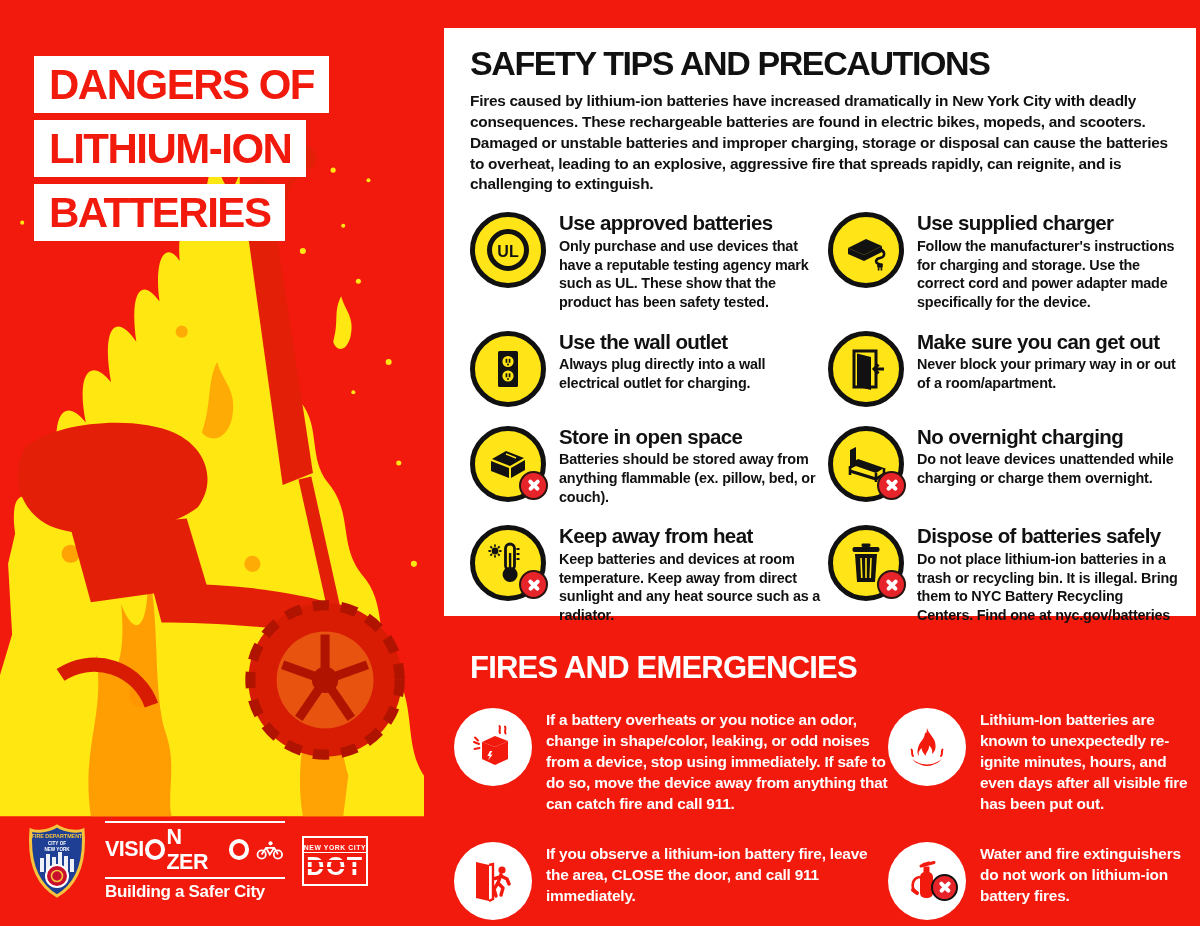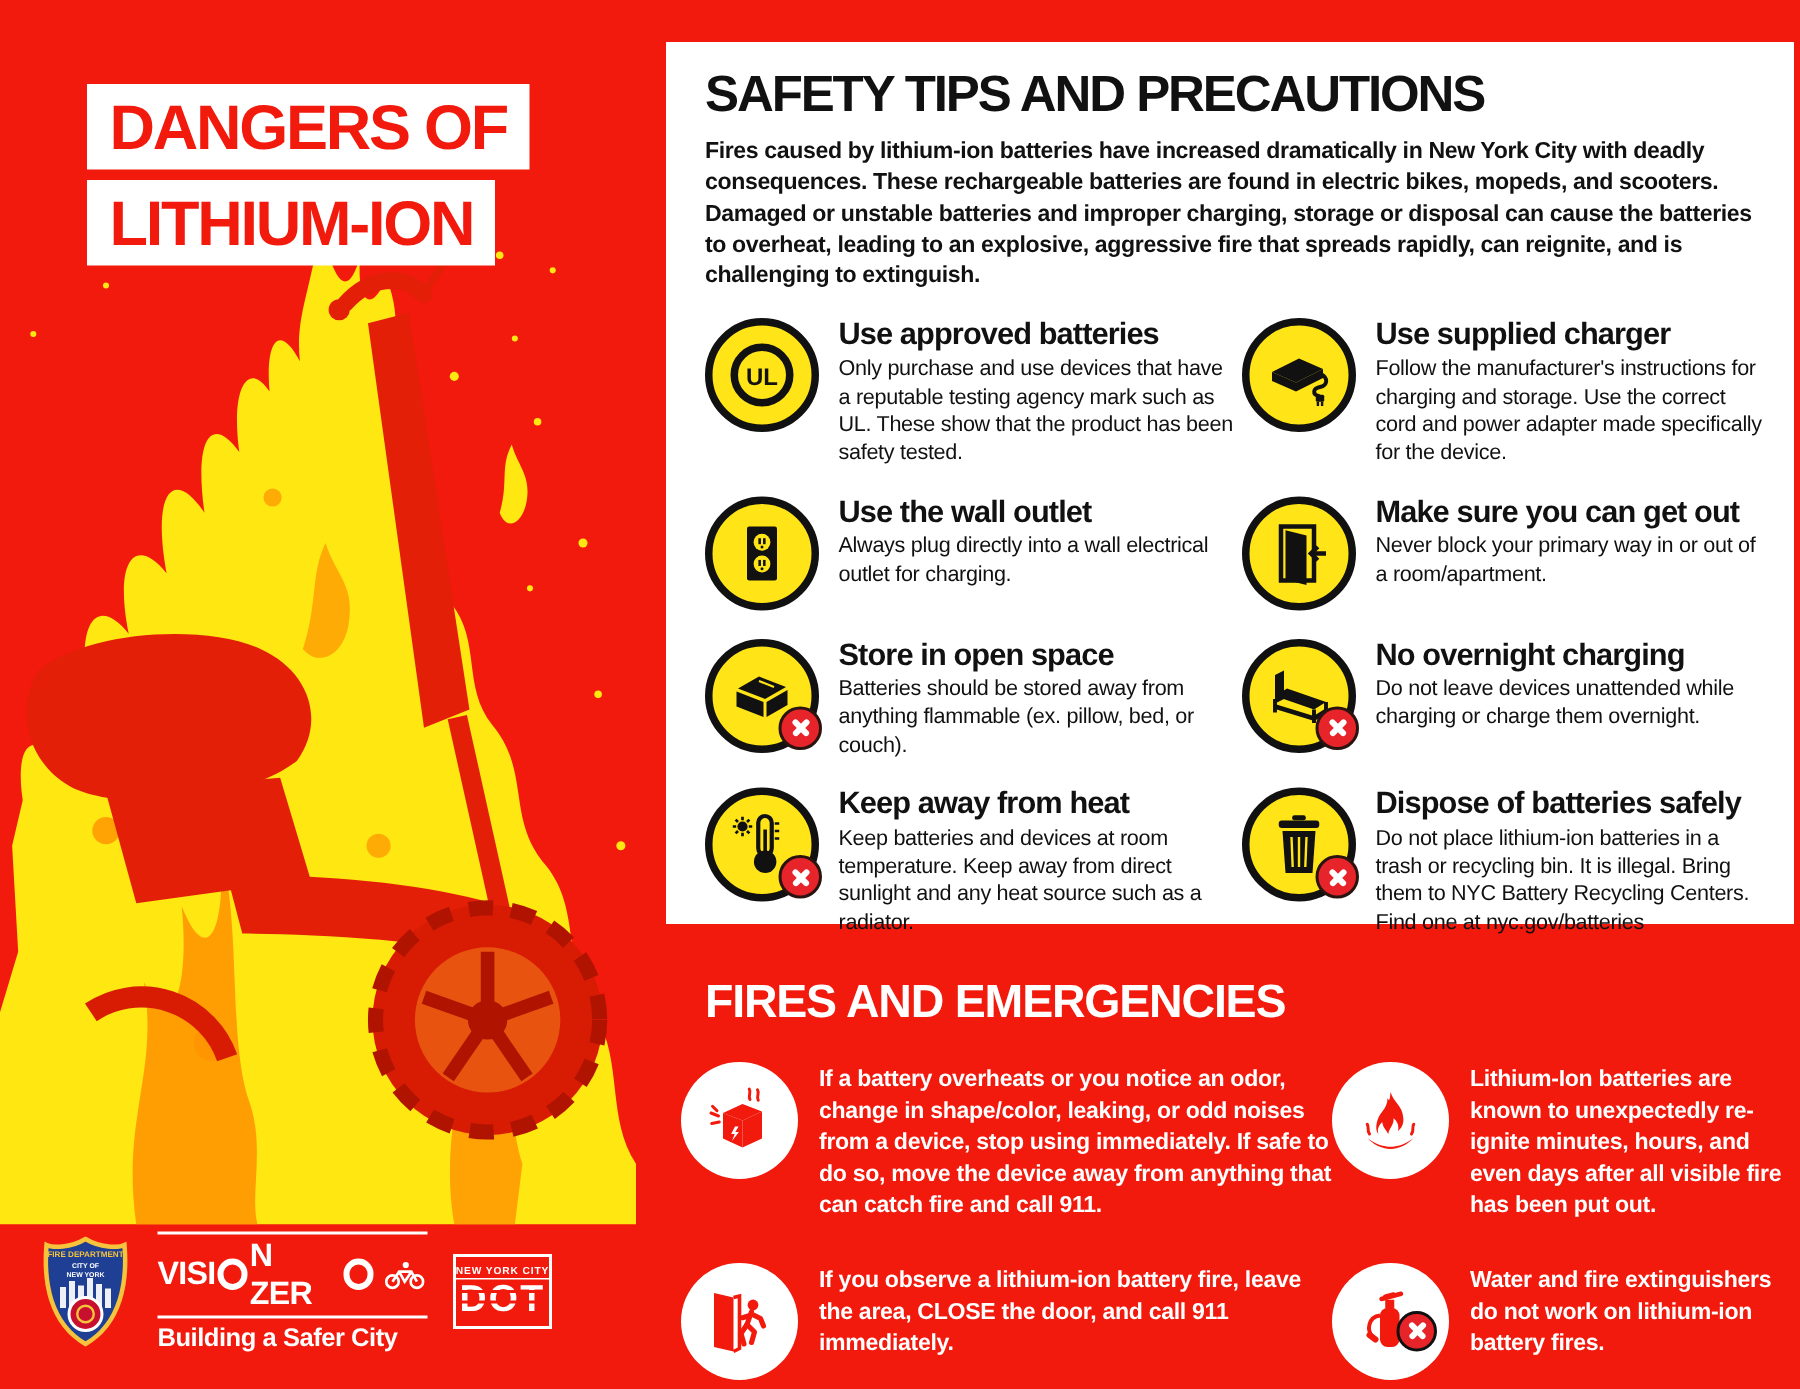--- a/index.html
+++ b/index.html
@@ -2,21 +2,21 @@
 <html><head>
 <meta charset="utf-8">
 <style>
   html,body{margin:0;padding:0;background:#ffffff;}
   body{font-family:"Liberation Sans",sans-serif;}
   .poster{position:relative;width:1200px;height:926px;overflow:hidden;background:#ffffff;}
 
   
   .left-panel{position:absolute;left:0;top:0;width:428px;height:926px;background:#F2190D;overflow:hidden;}
   .fire-art{position:absolute;left:0;top:126px;width:424px;height:694px;}
-  .title-block{position:absolute;left:34px;top:56px;margin-left:24px;}
+  .title-block{position:absolute;left:34px;top:56px;}
   .title-line{display:table;background:#ffffff;color:#F2190D;font-weight:700;font-size:42px;line-height:1;
     letter-spacing:-1.5px;padding:8px 15px 7px;margin-bottom:7px;white-space:nowrap;}
   .logo-row{position:absolute;left:26px;bottom:24px;display:flex;align-items:center;gap:17px;margin-top:36px;}
   .vz{color:#fff;width:180px;}
   .vz-rule{height:2.5px;background:#fff;}
   .vz-title{display:flex;align-items:center;font-size:21.5px;font-weight:700;letter-spacing:-0.5px;line-height:1.15;padding:2px 0;}
   .vz-o{display:inline-block;width:13px;height:13px;border:4px solid #fff;border-radius:50%;background:#F2190D;margin:0 1px;}
   .vz-bike{margin-left:5px;}
   .vz-sub{font-size:17px;font-weight:700;letter-spacing:-0.3px;margin-top:3px;white-space:nowrap;}
   .dot-box{width:66px;height:50px;border:2.5px solid #fff;color:#fff;display:flex;flex-direction:column;align-items:center;
@@ -30,21 +30,21 @@
   .right-panel{position:absolute;left:428px;top:0;width:772px;height:926px;background:#F2190D;}
   .safety-card{position:absolute;left:16px;top:28px;width:752px;height:588px;background:#ffffff;box-sizing:border-box;
     padding:18px 26px;color:#111;}
   .card-title{font-size:34px;font-weight:700;letter-spacing:-1.4px;line-height:1.05;margin:0;}
   .intro{font-size:15.4px;font-weight:700;line-height:1.36;letter-spacing:-0.25px;margin:9px 0 0;width:714px;}
   .tips{display:grid;grid-template-columns:352px 352px;column-gap:6px;row-gap:19px;margin-top:17px;}
   .tip{display:flex;gap:13px;}
   .tip-icon{flex:none;width:66px;height:66px;border-radius:50%;background:#FFE417;border:5px solid #111;
     display:flex;align-items:center;justify-content:center;position:relative;}
   .tip-h{font-size:20.5px;font-weight:700;letter-spacing:-0.6px;margin:0 0 3px;line-height:1.05;white-space:nowrap;}
-  .tip-p{font-size:14.4px;font-weight:400;line-height:1.3;letter-spacing:-0.2px;margin:0;}
+  .tip-p{font-size:14.4px;font-weight:700;line-height:1.3;letter-spacing:-0.2px;margin:0;}
   .xbadge{position:absolute;right:-7px;bottom:-3px;width:25px;height:25px;border-radius:50%;background:#E8242B;border:2px solid #2a1410;}
   .xbadge::before,.xbadge::after{content:"";position:absolute;left:50%;top:50%;width:14px;height:3.6px;border-radius:2px;
     background:#fff;transform:translate(-50%,-50%) rotate(45deg);}
   .xbadge::after{transform:translate(-50%,-50%) rotate(-45deg);}
   .xbadge.on-ext{right:8px;top:32px;bottom:auto;width:23px;height:23px;border-color:#111;}
 
   .fires-title{position:absolute;left:26px;top:634px;margin:16px;color:#fff;font-size:31px;font-weight:700;letter-spacing:-0.8px;}
   .em-grid{position:absolute;left:26px;top:708px;display:grid;grid-template-columns:434px 312px;row-gap:27px;color:#fff;}
   .em-item{display:flex;gap:14px;}
   .em-icon{flex:none;width:78px;height:78px;border-radius:50%;background:#fff;display:flex;align-items:center;justify-content:center;position:relative;}
@@ -116,20 +116,21 @@
           <circle cx="410" cy="430" r="3"></circle>
           <circle cx="330" cy="40" r="2.5"></circle>
         <circle cx="22" cy="92" r="2"></circle>
           <circle cx="70" cy="60" r="2"></circle>
       </g>
     </svg>
 
     <div class="title-block">
       <div class="title-line">DANGERS OF</div>
       <div class="title-line">LITHIUM-ION</div>
+      <div class="title-line">BATTERIES</div>
     </div>
 
     <div class="logo-row">
 
       <svg width="62" height="74" viewBox="0 0 60 74">
         <path d="M30,2 C40,8 52,8 56,6 C58,30 54,58 30,72 C6,58 2,30 4,6 C8,8 20,8 30,2 Z" fill="#1E3F94" stroke="#F5C33C" stroke-width="3"></path>
         <text x="30" y="14" text-anchor="middle" font-size="5.4" font-weight="bold" fill="#F5C33C">FIRE DEPARTMENT</text>
         <text x="30" y="21" text-anchor="middle" font-size="4.6" font-weight="bold" fill="#ffffff">CITY OF</text>
         <text x="30" y="27" text-anchor="middle" font-size="4.6" font-weight="bold" fill="#ffffff">NEW YORK</text>
         <g fill="#ffffff" opacity="0.92">

